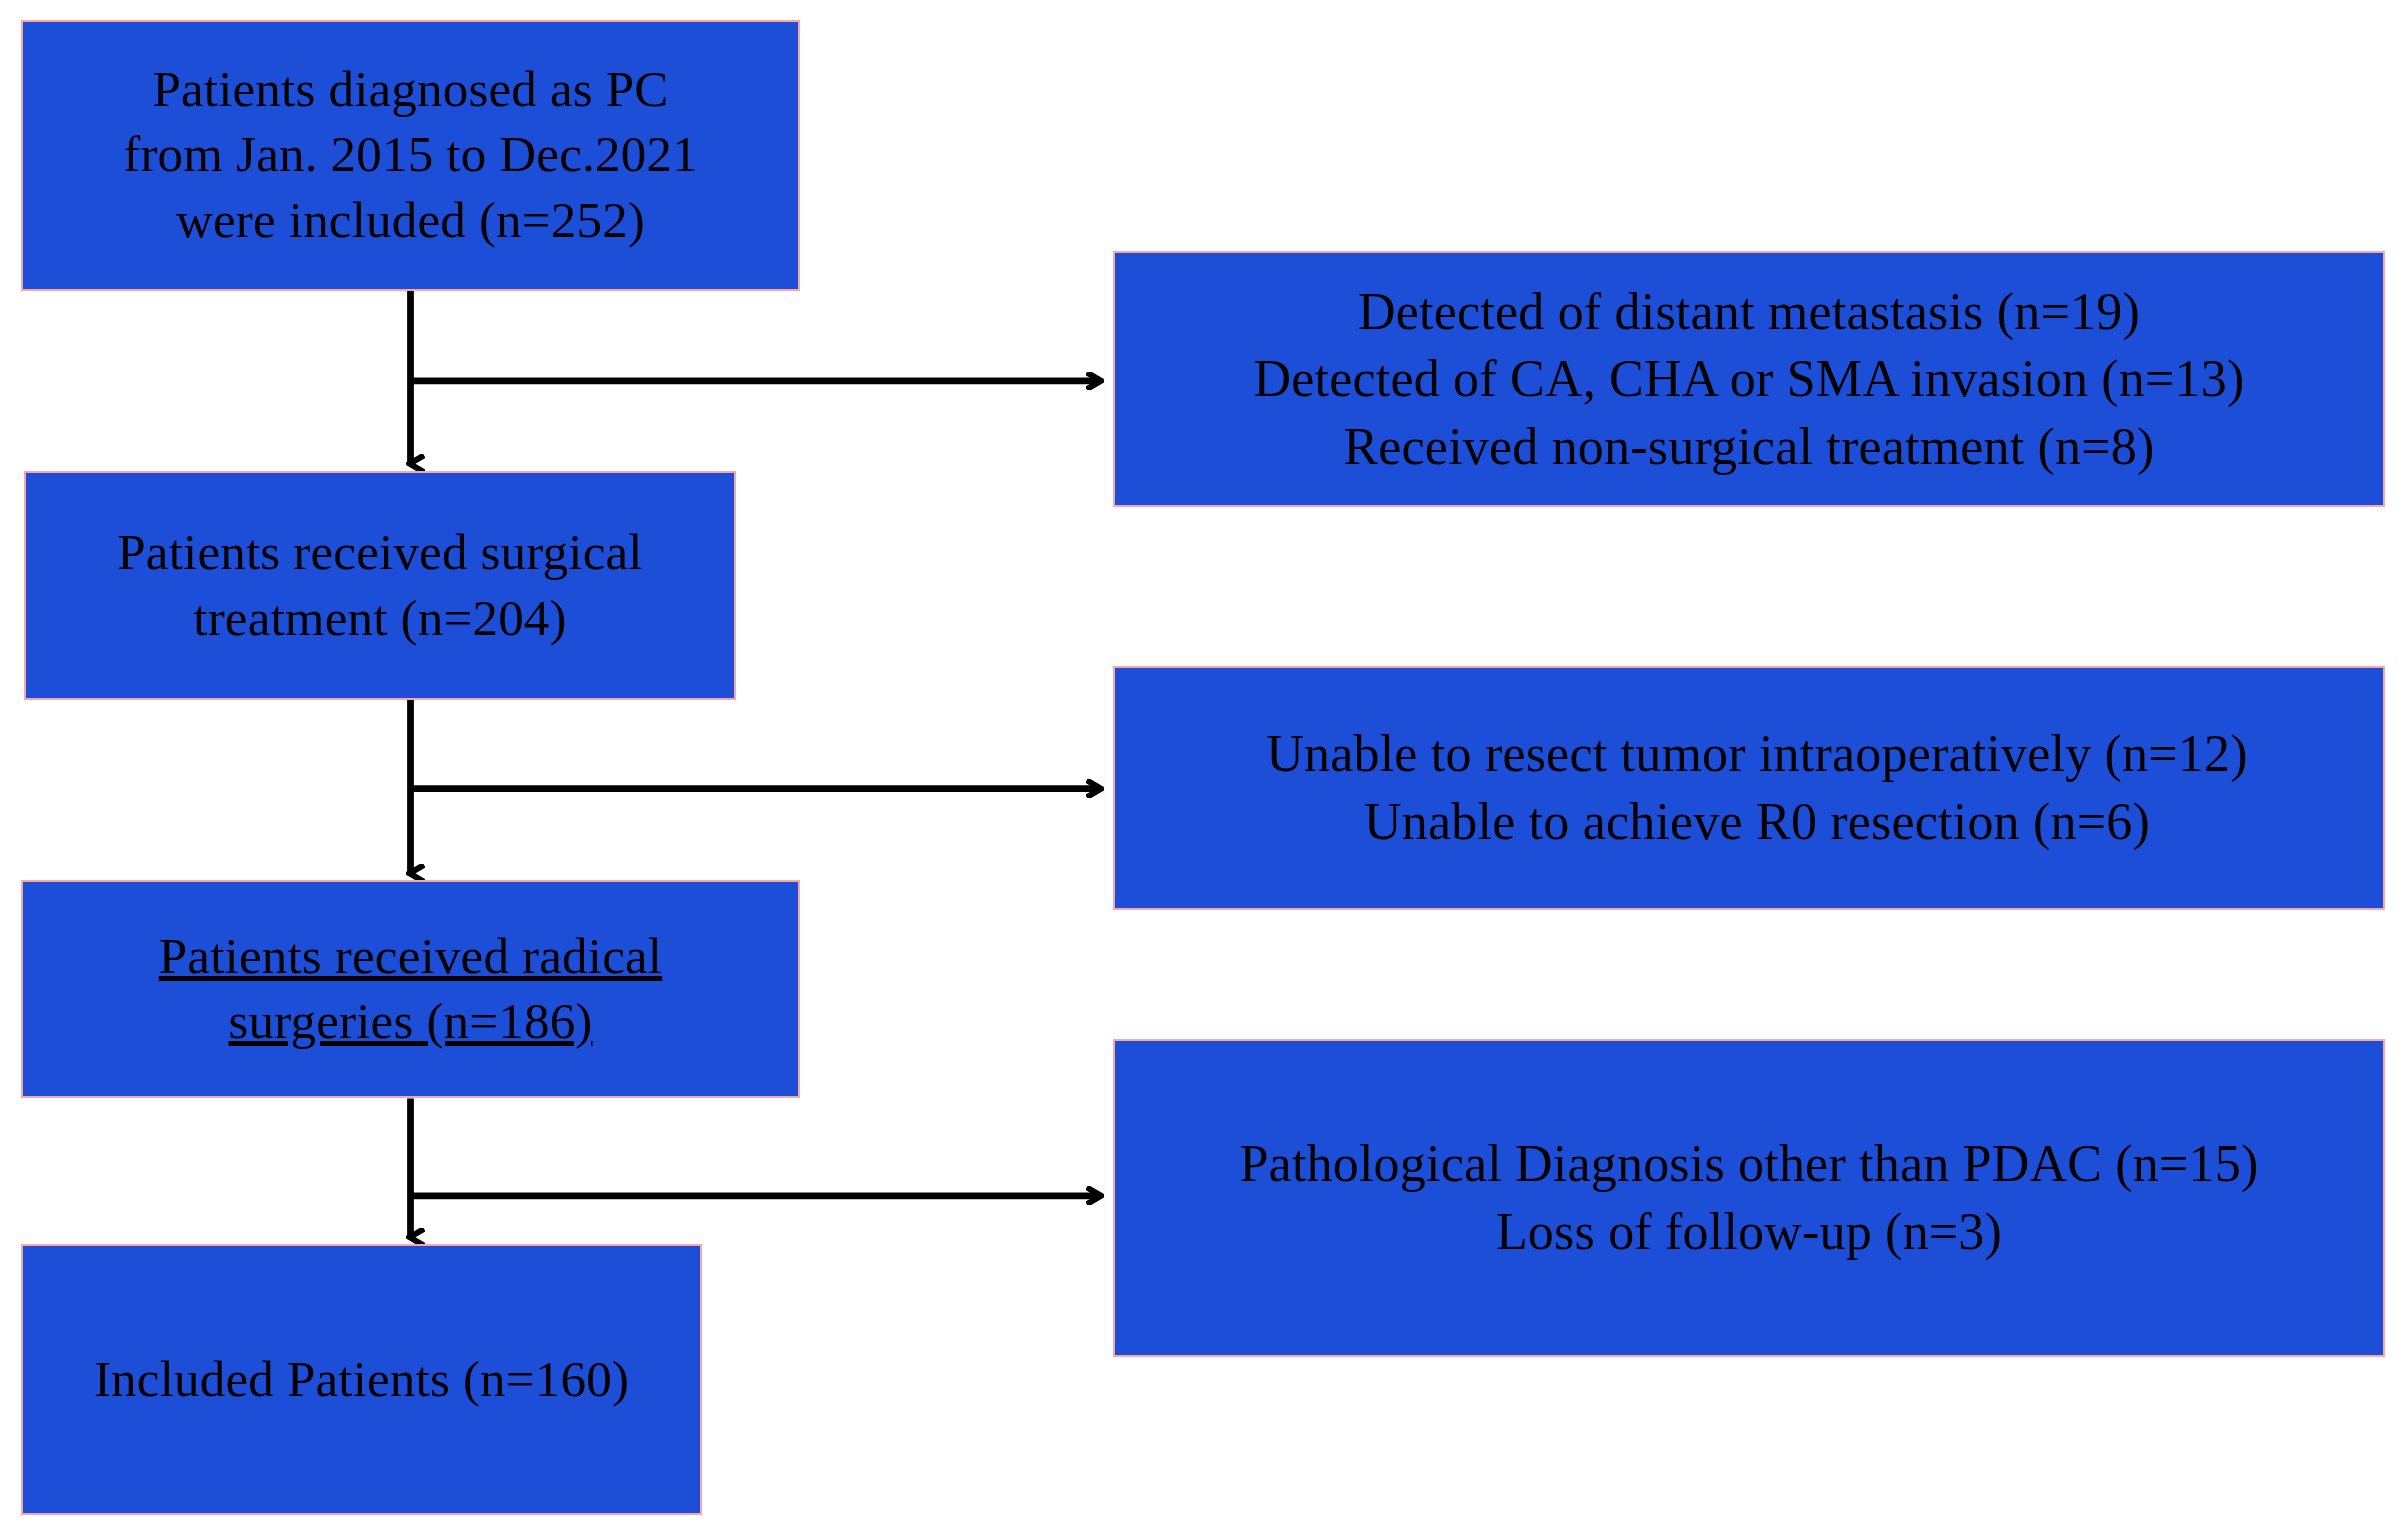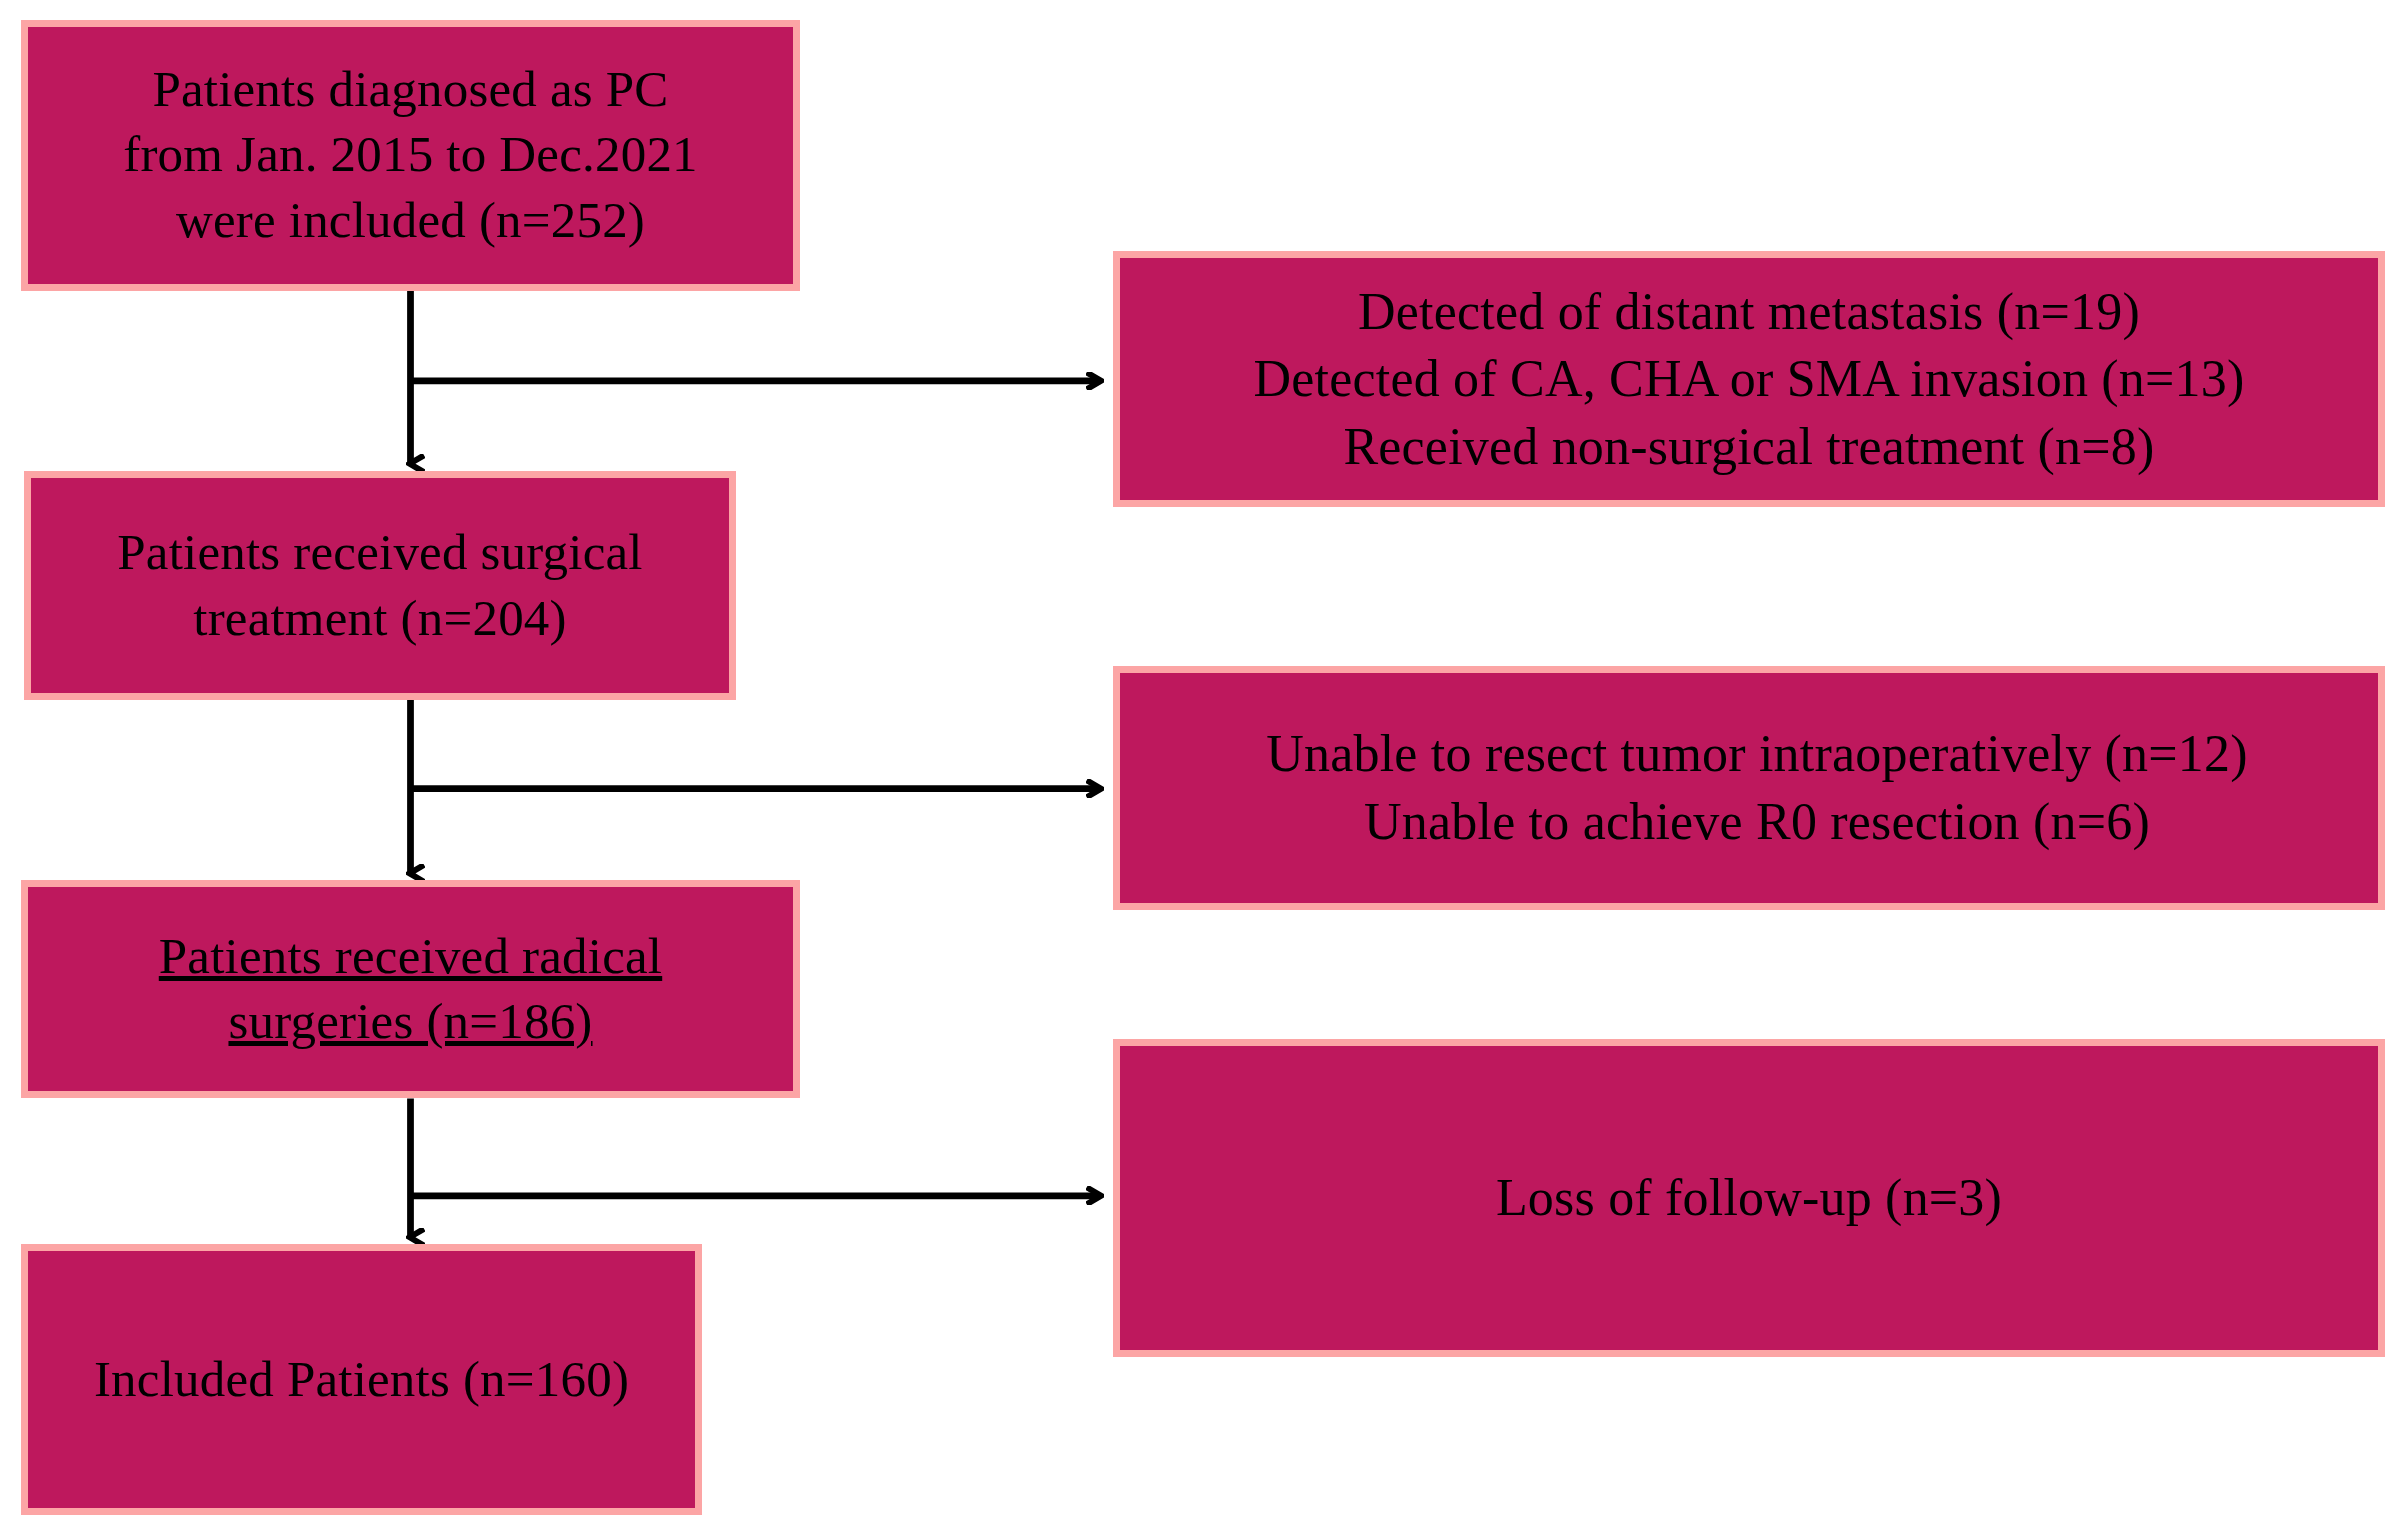--- a/index.html
+++ b/index.html
@@ -15,22 +15,22 @@
   #canvas {
     position: relative;
     width: 2401px;
     height: 1536px;
     background: #ffffff;
     overflow: hidden;
   }
   .node {
     position: absolute;
     box-sizing: border-box;
-    background: #be185d;
-    border: 7px solid #fca5a5;
+    background: #1d4ed8;
+    border: 2px solid #fca5a5;
     display: flex;
     align-items: center;
     justify-content: flex-start;
     text-align: center;
   }
   .node .lines {
     display: block;
     width: 100%;
     padding: 0 15.2px;
     box-sizing: border-box;
@@ -145,18 +145,19 @@
 
   <div class="node" id="node-excl-2">
     <span class="lines">
       <span class="line">Unable to resect tumor intraoperatively (n=12)</span>
       <span class="line">Unable to achieve R0 resection (n=6)</span>
     </span>
   </div>
 
   <div class="node" id="node-excl-3">
     <span class="lines">
+      <span class="line">Pathological Diagnosis other than PDAC (n=15)</span>
       <span class="line">Loss of follow-up (n=3)</span>
     </span>
   </div>
 
 </div>
 
 
 </body></html>

